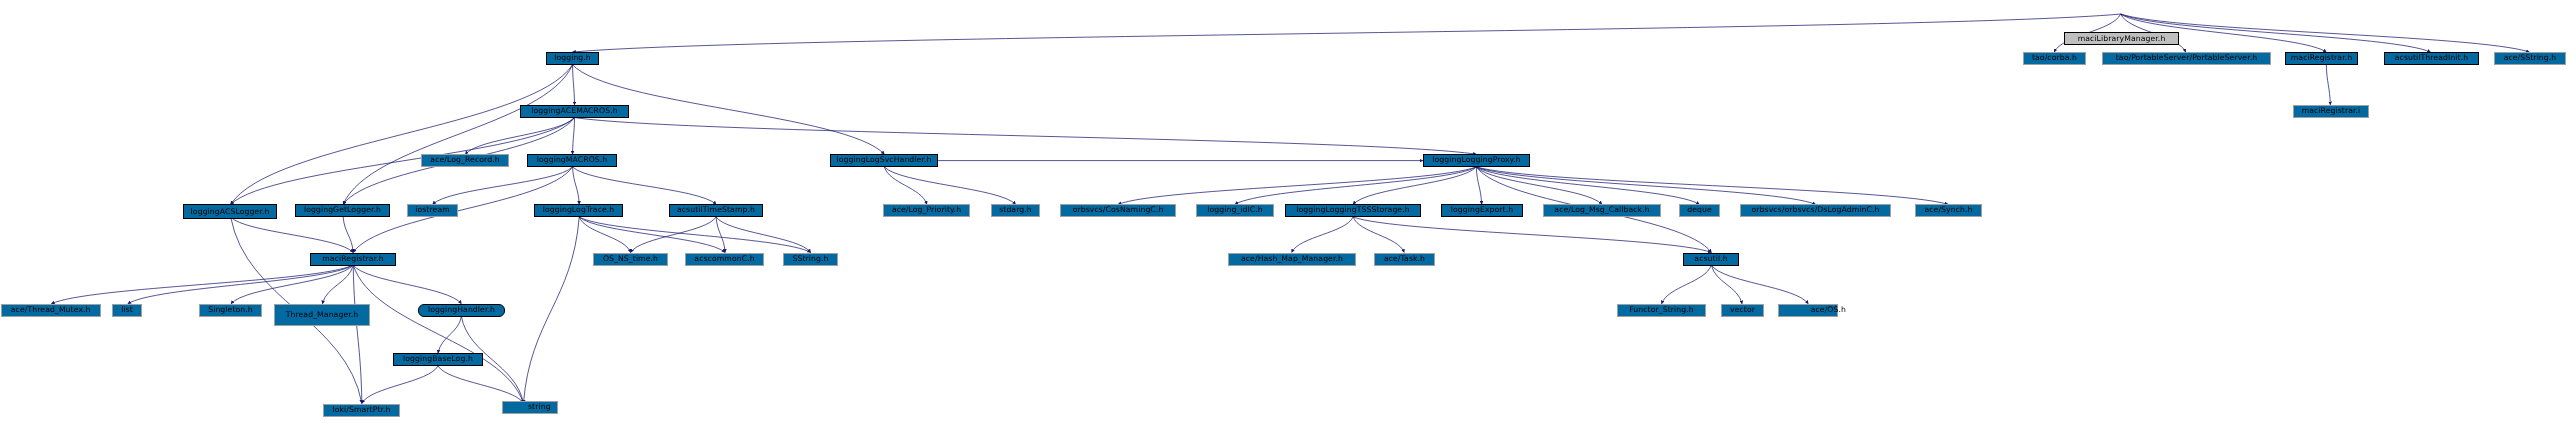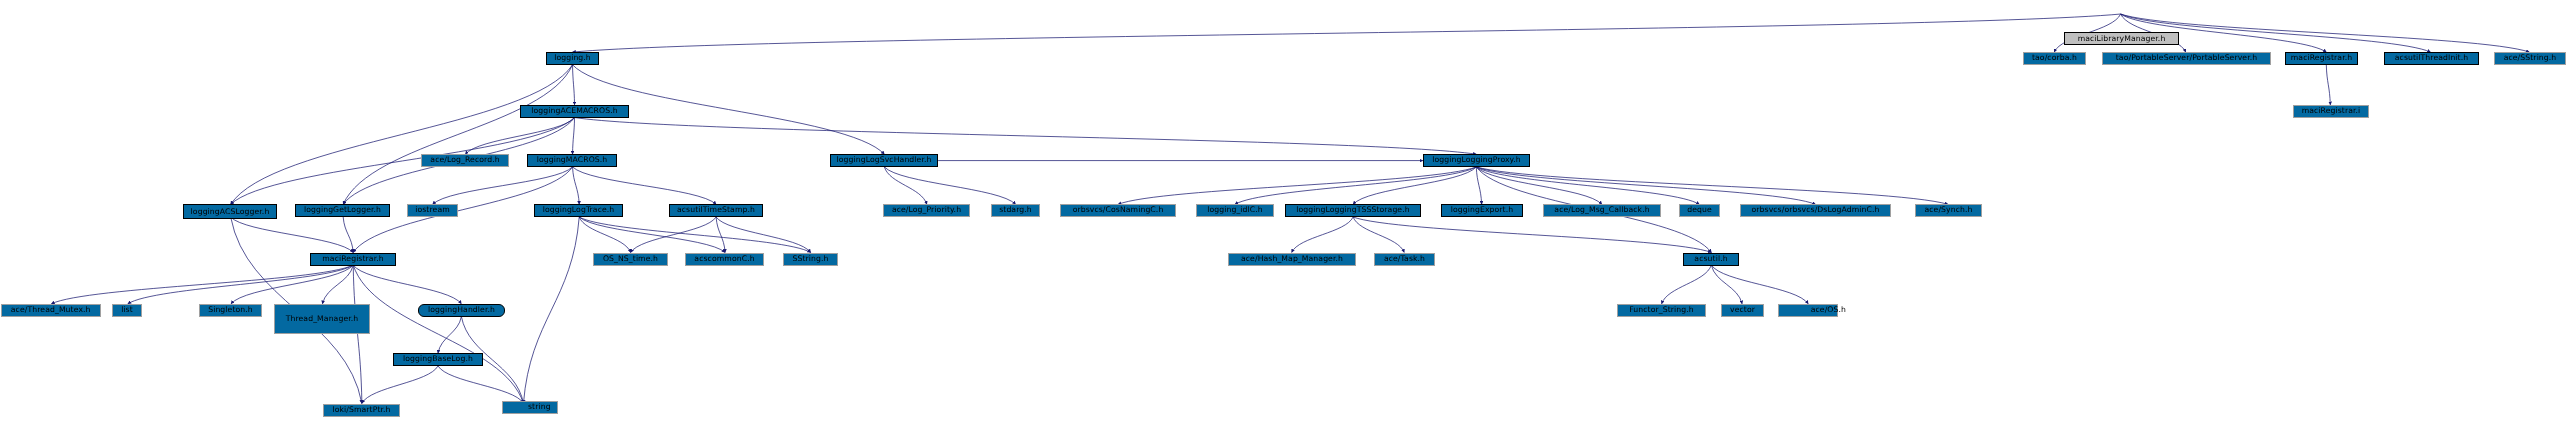--- a/index.html
+++ b/index.html
@@ -230,21 +230,21 @@
       </div>
       <div class="node" style="left: 0.7px; top: 304px; width: 100px; height: 12.7px;">
         <span class="lbl">ace/Thread_Mutex.h</span>
       </div>
       <div class="node" style="left: 112px; top: 304px; width: 30px; height: 12.7px;">
         <span class="lbl">list</span>
       </div>
       <div class="node" style="left: 199px; top: 304px; width: 63px; height: 12.7px;">
         <span class="lbl">Singleton.h</span>
       </div>
-      <div class="node" style="left: 274px; top: 304px; width: 96px; height: 30px; text-align: right;">
+      <div class="node" style="left: 274px; top: 304px; width: 96px; height: 22px; text-align: right;">
         <span class="lbl">Thread_Manager.h</span>
       </div>
       <div class="node strong" style="left: 418px; top: 304px; width: 87px; height: 12.7px; border-radius: 6px;">
         <span class="lbl">loggingHandler.h</span>
       </div>
       <div class="node" style="left: 1617px; top: 304px; width: 89px; height: 12.7px;">
         <span class="lbl">Functor_String.h</span>
       </div>
       <div class="node" style="left: 1721px; top: 304px; width: 43px; height: 12.7px;">
         <span class="lbl">vector</span>

